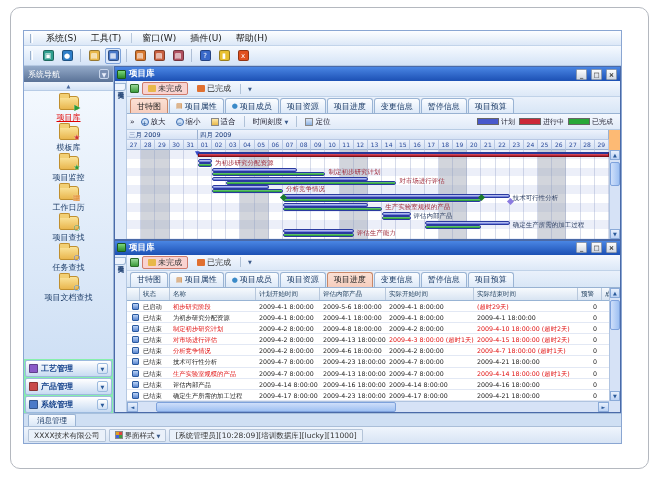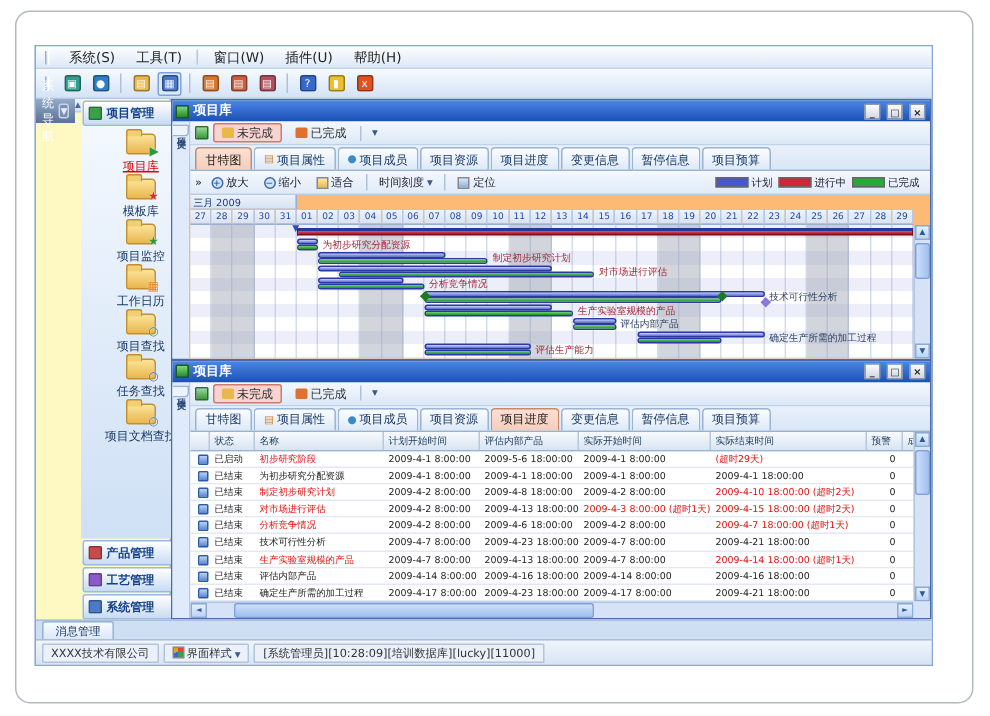--- a/index.html
+++ b/index.html
@@ -23,21 +23,21 @@
     border:1px solid transparent; border-radius:2px; }
   .tbtn.tsel { border-color:#7da2d8; background:#dce9fb; }
   .tico { width:11px; height:11px; border-radius:2px; color:#fff; font-size:7px; line-height:11px;
     text-align:center; border:1px solid rgba(0,0,0,.35); }
   .tsep { width:1px; height:13px; background:#aebfd6; margin:0 2px; }
 
   
   .content { flex:1; display:flex; min-height:0; }
 
   
-  .sidebar { width:90px; display:flex; flex-direction:row; background:#fef9c3;
+  .sidebar { width:90px; display:flex; flex-direction:column; background:#86efac;
     border-right:1px solid #9ab4d8; }
   .nav-head { height:16px; display:flex; align-items:center; padding:0 4px;
     background:linear-gradient(#94aac9,#5a7297); color:#fff; font-size:8px; }
   .nav-head .sp { flex:1; }
   .pin { width:10px; height:10px; font-size:6px; color:#e8eefc; text-align:center; line-height:10px;
     border:1px solid #c6d4ea; border-radius:2px; background:#7a90b4; }
   .collapse { height:9px; display:flex; justify-content:center; align-items:center;
     background:linear-gradient(#eef4fd,#d4e3f6); border-bottom:1px solid #b8cce6; color:#4a6aa0; font-size:5px; }
   .acc { height:17px; margin:1px 1px 0 1px; display:flex; align-items:center; gap:3px; padding:0 3px;
     background:linear-gradient(#ffffff,#c8dbf2); border:1px solid #9cbade; border-radius:2px;
@@ -233,25 +233,20 @@
 
   <div class="content">
     <div class="sidebar">
       <div class="nav-head">
         <span>系统导航</span>
         <span class="sp"></span>
         <span class="pin">▼</span>
       </div>
       <div class="collapse">▲</div>
       <div id="sidebar-body" style="flex:1;display:flex;flex-direction:column;min-height:0;">
-            <div class="acc">
-              <span class="acc-ico" style="background: rgb(58, 160, 74);"></span>
-              <span class="acc-lbl">项目管理</span>
-              <span class="acc-dd">▲</span>
-            </div>
             <div class="proj-panel">
               <div class="pitem">
                 <span class="folder">
                   <span class="badge" style="color: rgb(42, 154, 58);">▶</span>
                 </span>
                 <span class="plabel plabel-sel">项目库</span>
               </div>
               <div class="pitem">
                 <span class="folder">
                   <span class="badge" style="color: rgb(208, 48, 48);">★</span>
@@ -283,27 +278,27 @@
                 <span class="plabel">任务查找</span>
               </div>
               <div class="pitem">
                 <span class="folder">
                   <span class="badge" style="color: rgb(42, 122, 200);">○</span>
                 </span>
                 <span class="plabel">项目文档查找</span>
               </div>
             </div>
             <div class="acc">
+              <span class="acc-ico" style="background: rgb(138, 90, 200);"></span>
+              <span class="acc-lbl">工艺管理</span>
+              <span class="acc-dd">▼</span>
+            </div>
+            <div class="acc">
               <span class="acc-ico" style="background: rgb(200, 74, 74);"></span>
               <span class="acc-lbl">产品管理</span>
-              <span class="acc-dd">▼</span>
-            </div>
-            <div class="acc">
-              <span class="acc-ico" style="background: rgb(138, 90, 200);"></span>
-              <span class="acc-lbl">工艺管理</span>
               <span class="acc-dd">▼</span>
             </div>
             <div class="acc">
               <span class="acc-ico" style="background: rgb(74, 122, 200);"></span>
               <span class="acc-lbl">系统管理</span>
               <span class="acc-dd">▼</span>
             </div>
           </div>
     </div>
 
@@ -403,20 +398,21 @@
                     <div class="lgd">
                       <span class="lgd-bar" style="background: rgb(40, 168, 56);"></span>
                       <span>已完成</span>
                     </div>
                   </div>
             </div>
             <div class="chart">
               <div class="heads">
                 <div class="mrow" id="gantt-months">
                       <div class="mcell" style="width: 14.7059%;">三月 2009</div>
+                      <div class="mcell" style="width: 85.2941%;">四月 2009</div>
                     </div>
                 <div class="drow" id="gantt-days">
                       <div class="dcell" style="width: 2.94118%;">27</div>
                       <div class="dcell" style="width: 2.94118%;">28</div>
                       <div class="dcell" style="width: 2.94118%;">29</div>
                       <div class="dcell" style="width: 2.94118%;">30</div>
                       <div class="dcell" style="width: 2.94118%;">31</div>
                       <div class="dcell" style="width: 2.94118%;">01</div>
                       <div class="dcell" style="width: 2.94118%;">02</div>
                       <div class="dcell" style="width: 2.94118%;">03</div>

